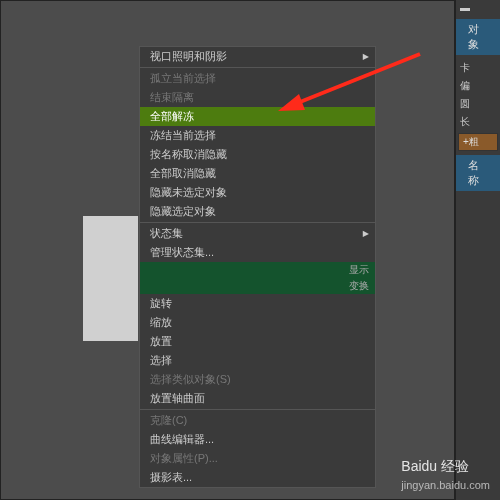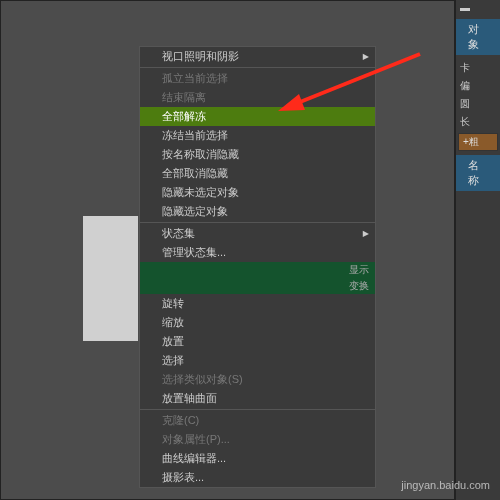--- a/index.html
+++ b/index.html
@@ -1,20 +1,20 @@
 <!DOCTYPE html>
 <html><head>
 <meta charset="utf-8">
 <style>
 * { margin: 0; padding: 0; box-sizing: border-box; font-family: "Microsoft YaHei", sans-serif; }
 body { background: #4a4a4a; width: 500px; height: 500px; position: relative; overflow: hidden; }
 .viewport { position: absolute; left: 0; top: 0; width: 455px; height: 500px; background: #4c4c4c; border: 1px solid #222; }
 .light-rect { position: absolute; left: 82px; top: 215px; width: 55px; height: 125px; background: #d0d0d0; }
 .context-menu { position: absolute; left: 139px; top: 46px; width: 237px; background: #3a3a3a; border: 1px solid #555; font-size: 11px; }
-.menu-item { padding: 2px 20px 2px 22px; color: #ccc; cursor: default; position: relative; line-height: 15px; }
+.menu-item { padding: 2px 20px 2px 10px; color: #ccc; cursor: default; position: relative; line-height: 15px; }
 .menu-item.arrow::after { content: "▶"; position: absolute; right: 6px; font-size: 8px; }
 .menu-item.highlighted { background: #4d7c0f; color: #fff; }
 .menu-item.disabled { color: #777; }
 .menu-sep { height: 1px; background: #555; margin: 1px 0; }
 .menu-group-label { background: #14532d; text-align: right; padding: 1px 6px; color: #aaa; font-size: 10px; }
 .right-panel { position: absolute; right: 0; top: 0; width: 45px; height: 500px; background: #3a3a3a; border-left: 1px solid #222; overflow: hidden; }
 .panel-header { background: #2a5a7a; color: #ddd; font-size: 11px; padding: 3px 12px; margin: 4px 0; }
 .panel-row { color: #ccc; font-size: 10px; padding: 2px 4px; }
 .btn-orange { background: #8a5a2a; border: 1px solid #333; color: #ddd; font-size: 10px; padding: 1px 4px; margin: 2px; }
 .arrow-annotation { position: absolute; left: 275px; top: 44px; width: 150px; height: 80px; pointer-events: none; }
@@ -46,22 +46,22 @@
       <div class="menu-group-label">显示</div>
       <div class="menu-group-label">变换</div>
       <div class="menu-item">旋转</div>
       <div class="menu-item">缩放</div>
       <div class="menu-item">放置</div>
       <div class="menu-item">选择</div>
       <div class="menu-item disabled">选择类似对象(S)</div>
       <div class="menu-item">放置轴曲面</div>
       <div class="menu-sep"></div>
       <div class="menu-item disabled">克隆(C)</div>
+      <div class="menu-item">曲线编辑器...</div>
       <div class="menu-item disabled">对象属性(P)...</div>
-      <div class="menu-item">曲线编辑器...</div>
       <div class="menu-item">摄影表...</div>
     </div>
 </div>
 
 <div class="right-panel">
   <div class="panel-row">▬</div>
   <div class="panel-header">对象</div>
   <div id="panel-rows">
       <div class="panel-row">卡</div>
       <div class="panel-row">偏</div>
@@ -71,15 +71,15 @@
   <div class="btn-orange">+粗</div>
   <div class="panel-header">名称</div>
 </div>
 
 <svg class="arrow-annotation" viewBox="0 0 150 80">
   <line x1="145" y1="10" x2="15" y2="62" stroke="#ff2a1a" stroke-width="4"></line>
   <polygon points="3,67 24,50 30,66" fill="#ff2a1a"></polygon>
 </svg>
 
 <div class="watermark">
-  <br>
+  <span>Baidu 经验</span><br>
   <span class="sub">jingyan.baidu.com</span>
 </div>
 
 </body></html>

